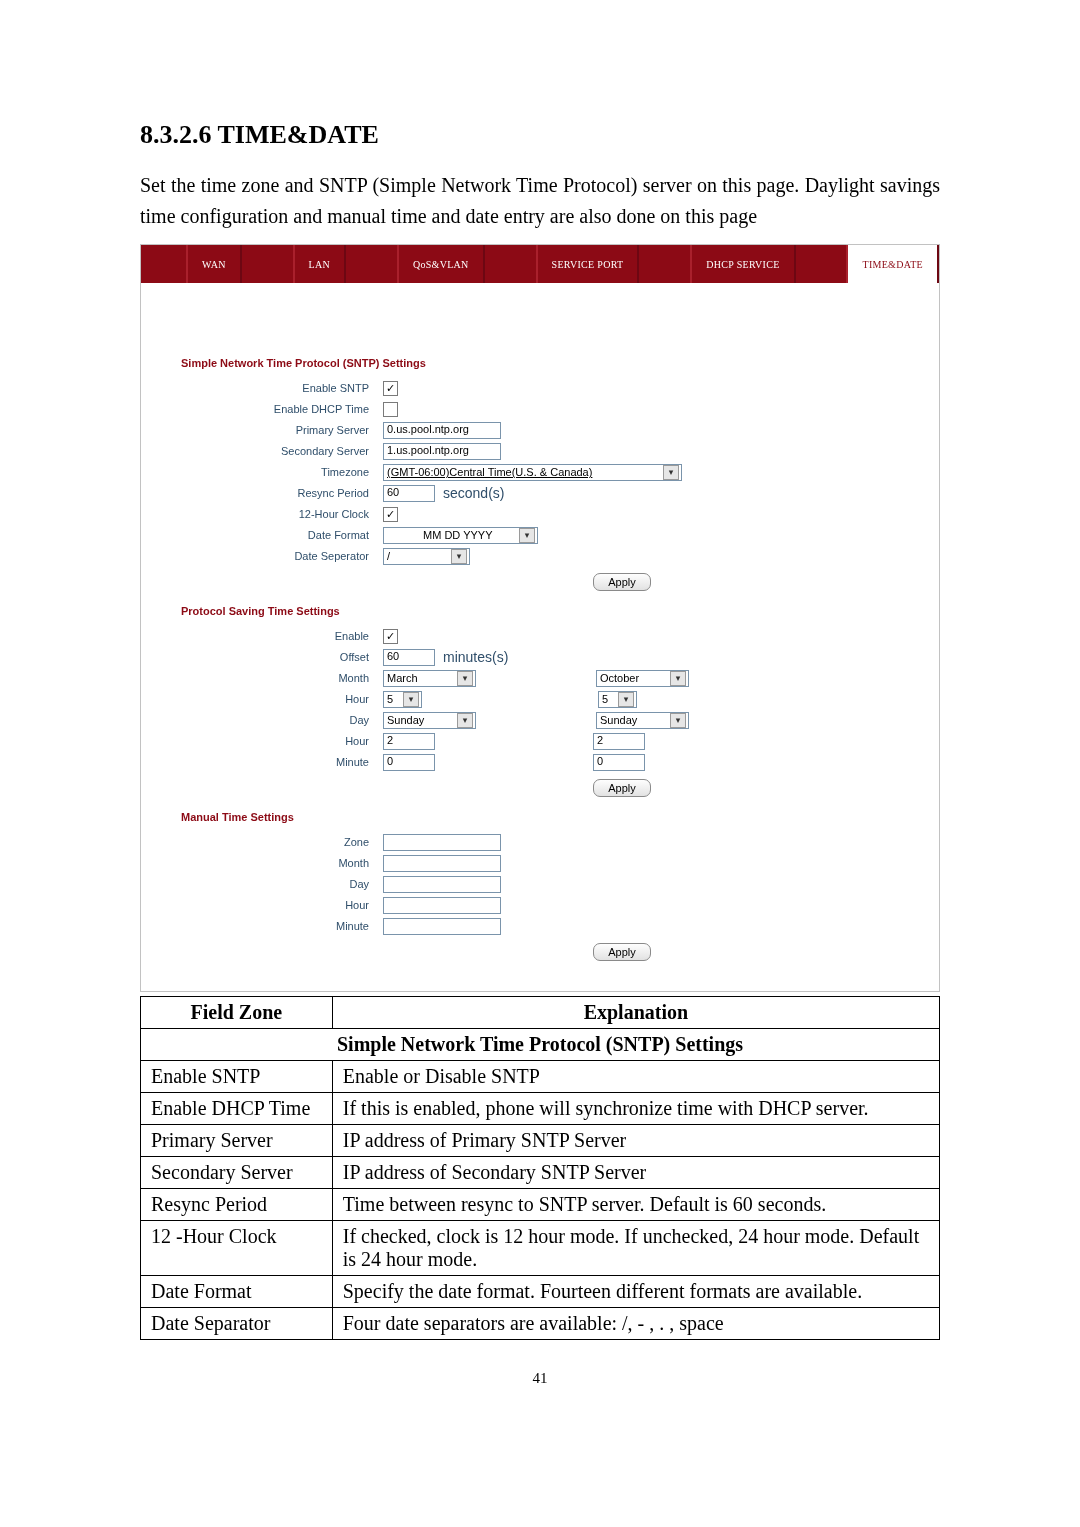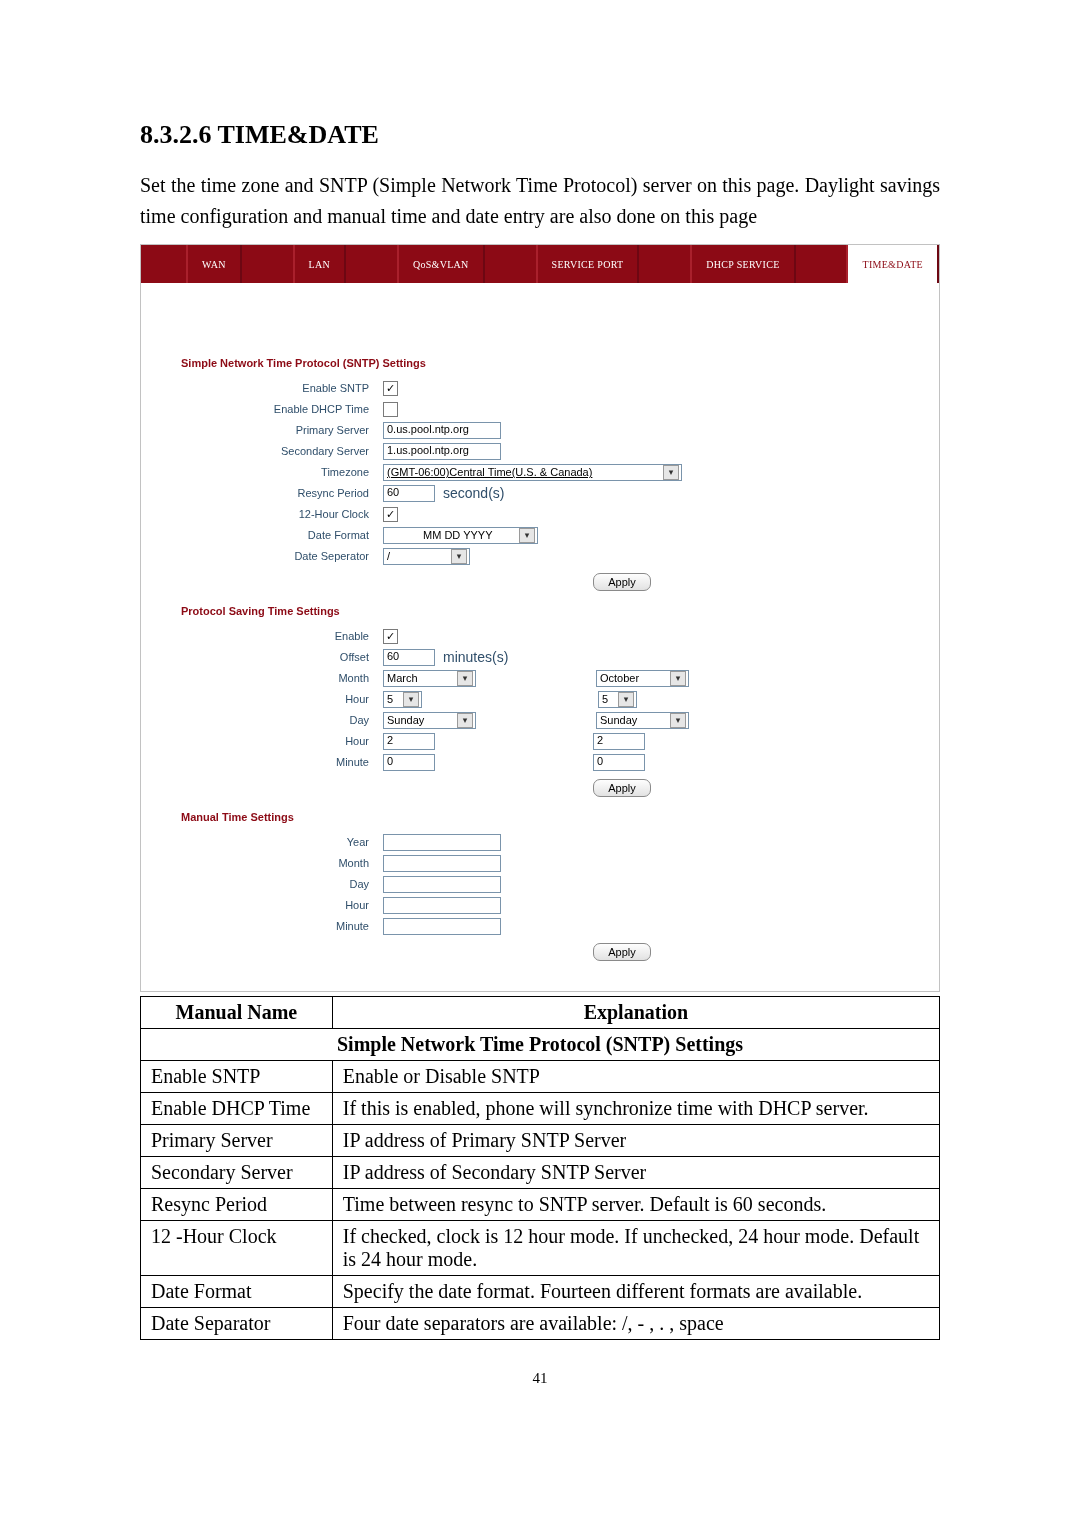--- a/index.html
+++ b/index.html
@@ -352,21 +352,21 @@
             <span class="txt w50">0</span>
           </div>
         <div class="col2" style="margin-left:158px">
             <span class="txt w50">0</span>
           </div>
       </div>
       <div class="apply-row"><span class="btn">Apply</span></div>
 
       <div class="group-title">Manual Time Settings</div>
       <div class="form-row">
-        <div class="form-label">Year</div>
+        <div class="form-label">Zone</div>
         <div class="form-ctrl">
             <span class="txt w110"></span>
           </div>
       </div>
       <div class="form-row">
         <div class="form-label">Month</div>
         <div class="form-ctrl">
             <span class="txt w110"></span>
           </div>
       </div>
@@ -388,21 +388,21 @@
             <span class="txt w110"></span>
           </div>
       </div>
       <div class="apply-row"><span class="btn">Apply</span></div>
     </div>
   </div>
 
   <table class="desc">
     <tbody>
         <tr>
-      <th style="width:24%">Manual Name</th>
+      <th style="width:24%">Field Zone</th>
       <th>Explanation</th>
     </tr>
     <tr class="subhead">
           <td colspan="2">Simple Network Time Protocol (SNTP) Settings</td>
         </tr>
     <tr>
           <td>Enable SNTP</td>
           <td>Enable or Disable SNTP</td>
         </tr>
     <tr>

